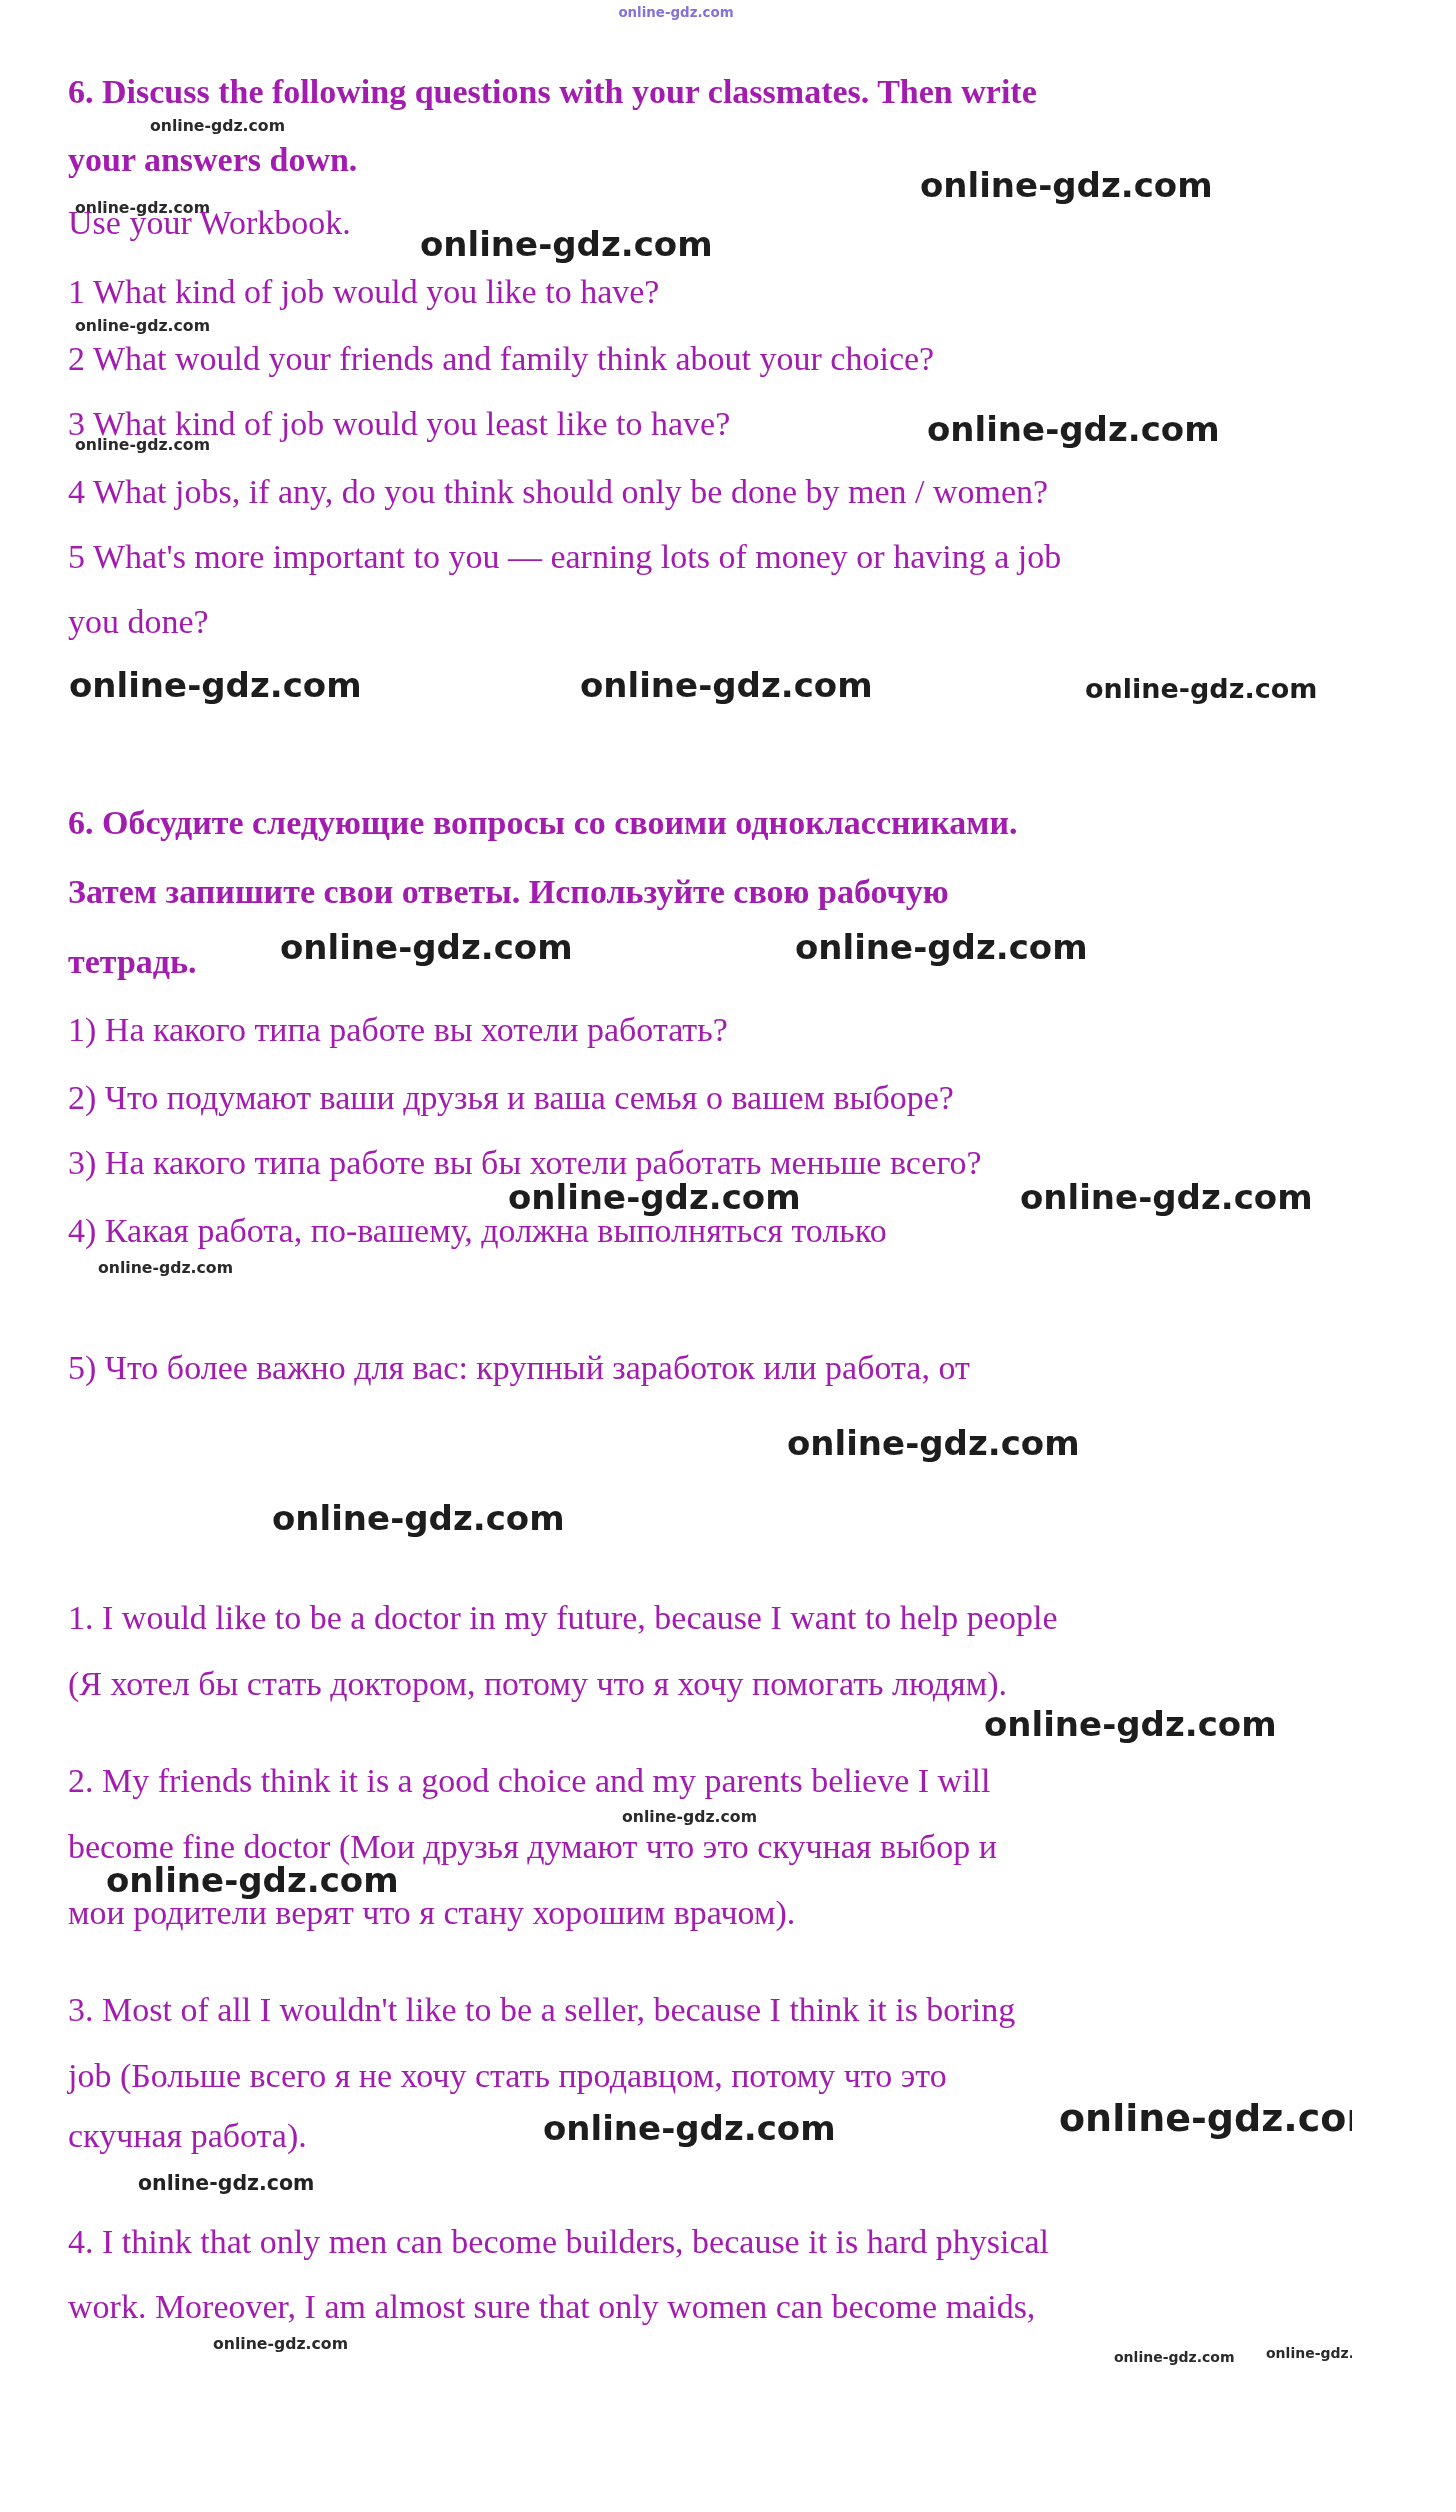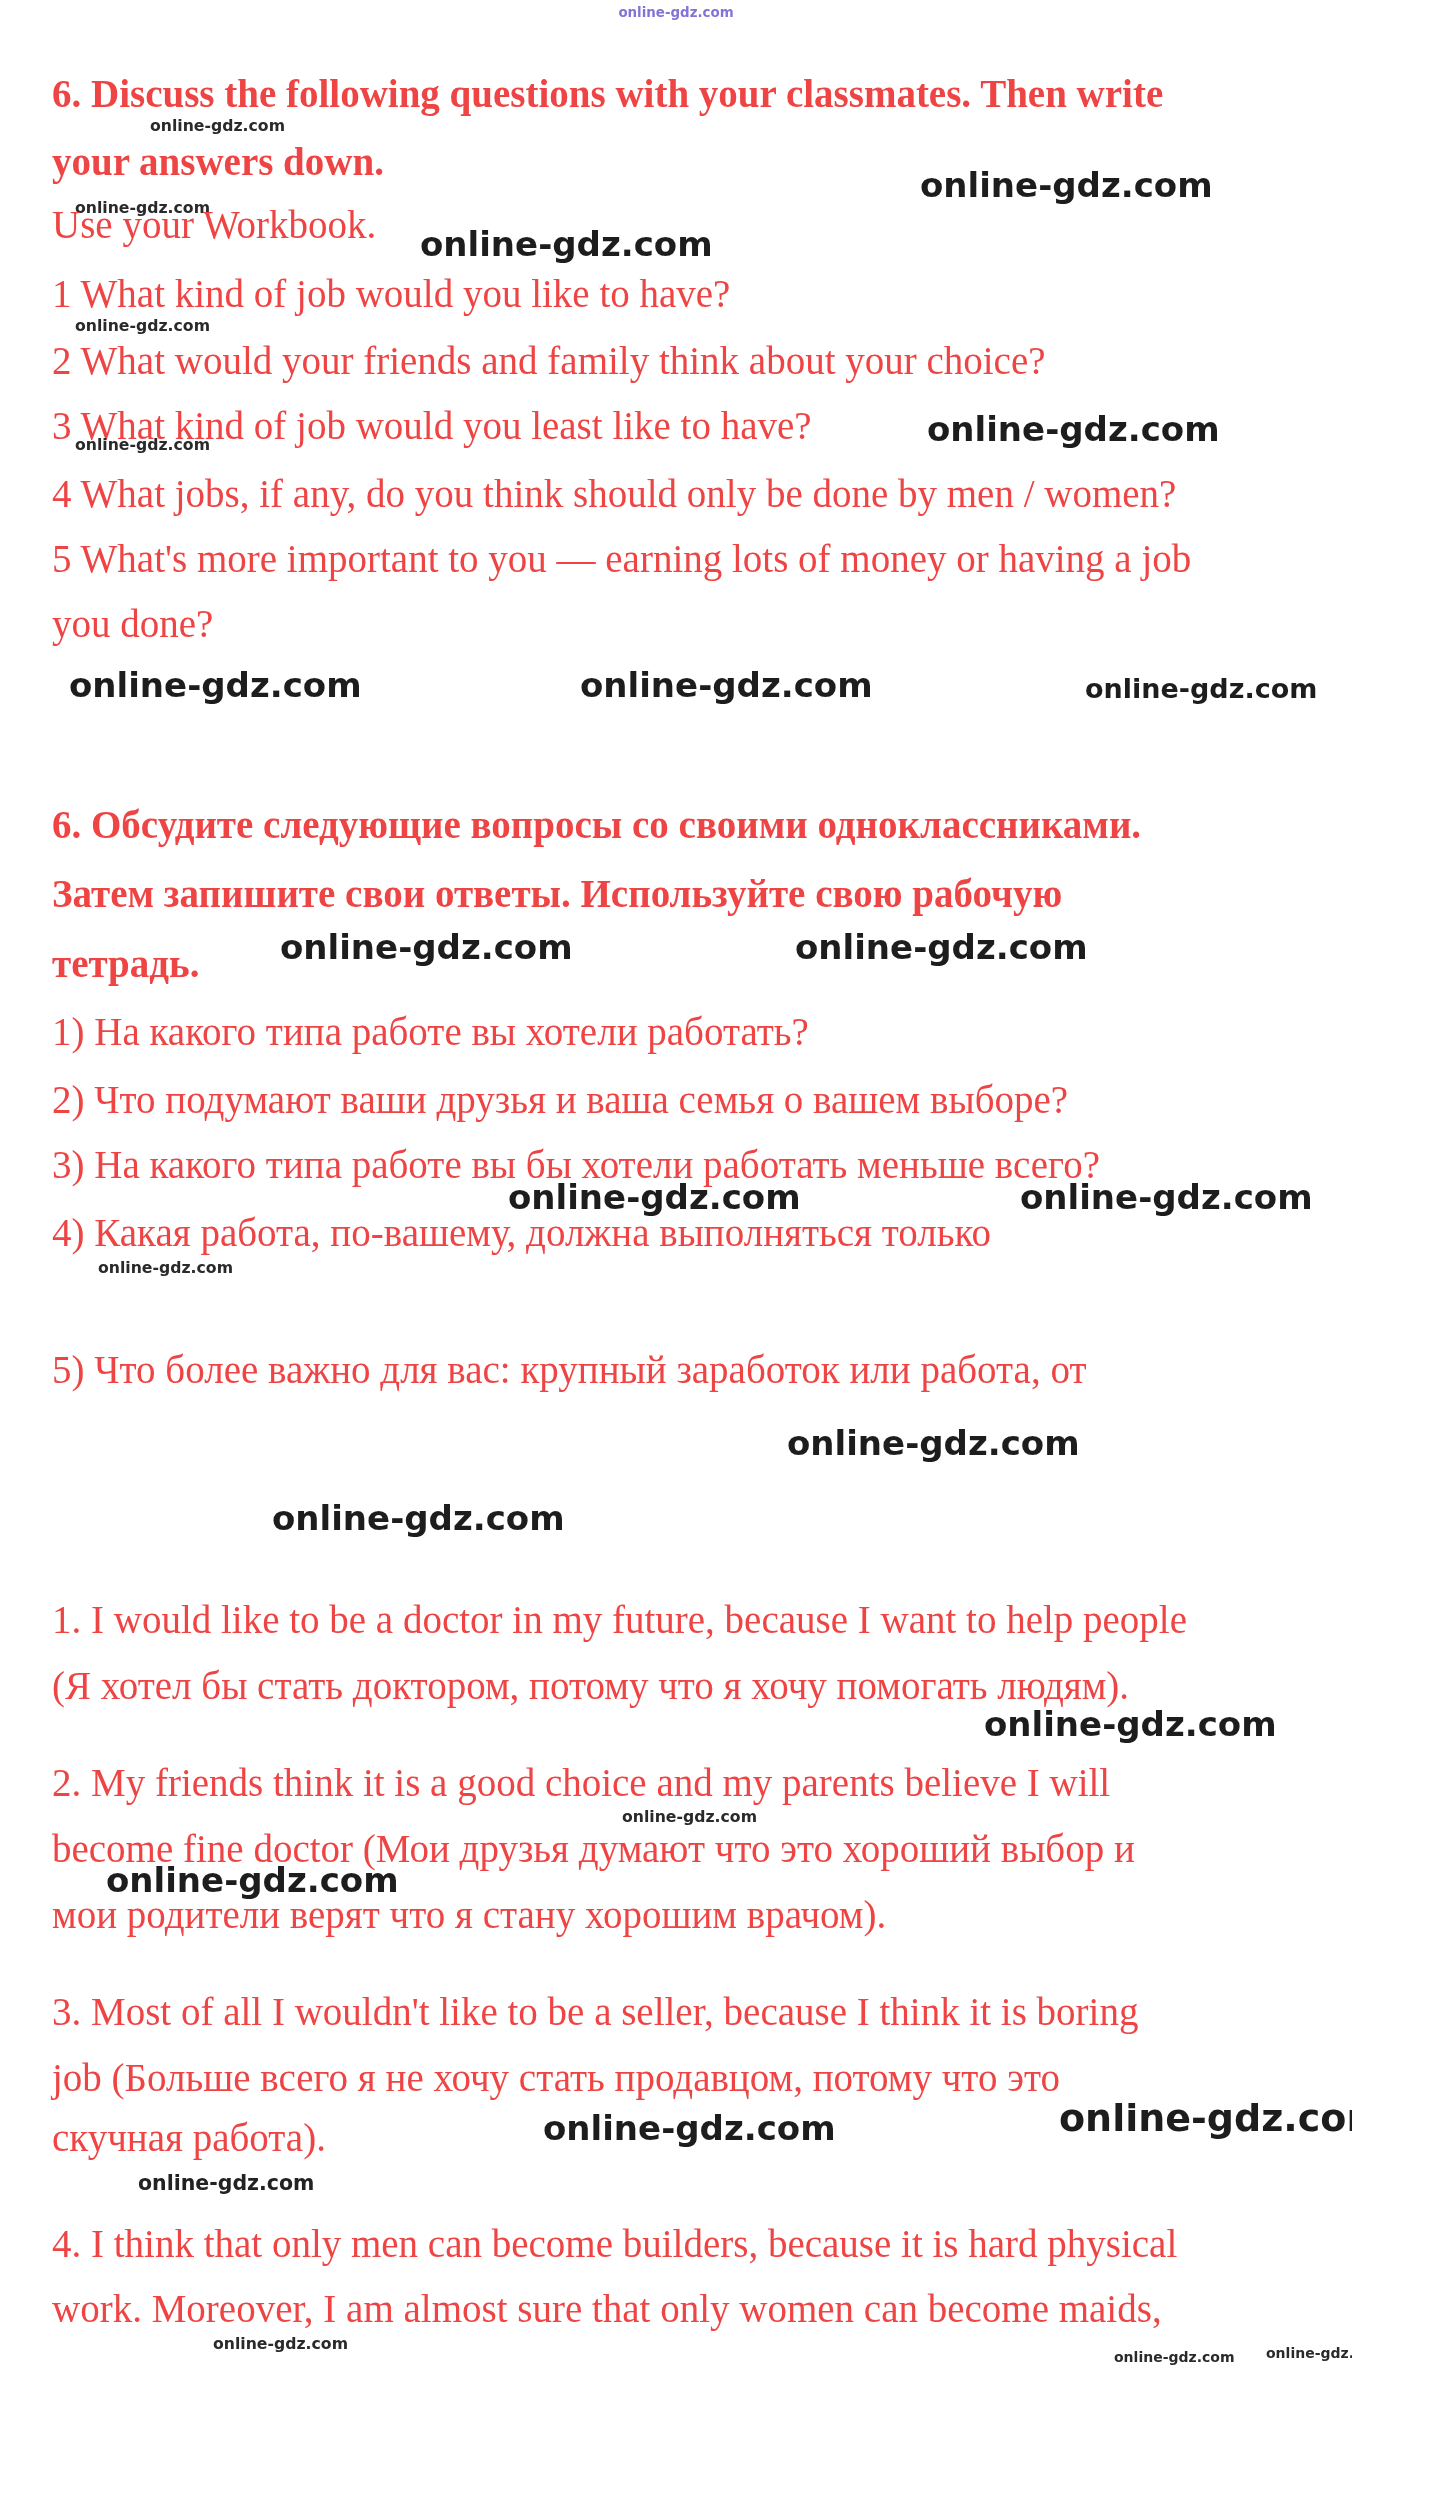--- a/index.html
+++ b/index.html
@@ -6,26 +6,26 @@
   .page {
     position: relative;
     width: 1352px;
     height: 2512px;
     background: #ffffff;
     overflow: hidden;
     font-family: "Liberation Serif", serif;
   }
   .t {
     position: absolute;
-    left: 52px;
+    left: 68px;
     white-space: nowrap;
     font-family: "Liberation Serif", serif;
-    font-size: 39px;
+    font-size: 34px;
     line-height: 1.15;
-    color: #ef4444;
+    color: #a21caf;
   }
   .b { font-weight: bold; }
   .wm {
     position: absolute;
     white-space: nowrap;
     font-family: "DejaVu Sans", sans-serif;
     font-weight: bold;
     color: #1d1d1d;
   }
   .wm-lg  { font-size: 34px; }
@@ -84,21 +84,21 @@
   <div class="t" style="top:1348px">5) Что более важно для вас: крупный заработок или работа, от</div>
   <div class="wm wm-lg" style="top:1423px; left:787px">online-gdz.com</div>
   <div class="wm wm-lg" style="top:1498px; left:272px">online-gdz.com</div>
 
   <div class="t" style="top:1598px">1. I would like to be a doctor in my future, because I want to help people</div>
   <div class="t" style="top:1664px">(Я хотел бы стать доктором, потому что я хочу помогать людям).</div>
   <div class="wm wm-lg" style="top:1704px; left:984px">online-gdz.com</div>
 
   <div class="t" style="top:1761px">2. My friends think it is a good choice and my parents believe I will</div>
   <div class="wm wm-sm" style="top:1807px; left:622px">online-gdz.com</div>
-  <div class="t" style="top:1827px">become fine doctor (Мои друзья думают что это хороший выбор и</div>
+  <div class="t" style="top:1827px">become fine doctor (Мои друзья думают что это скучная выбор и</div>
   <div class="wm wm-lg" style="top:1860px; left:106px">online-gdz.com</div>
   <div class="t" style="top:1893px">мои родители верят что я стану хорошим врачом).</div>
 
   <div class="t" style="top:1990px">3. Most of all I wouldn't like to be a seller, because I think it is boring</div>
   <div class="t" style="top:2056px">job (Больше всего я не хочу стать продавцом, потому что это</div>
   <div class="wm wm-xl" style="top:2096px; left:1059px">online-gdz.com</div>
   <div class="t" style="top:2116px">скучная работа).</div>
   <div class="wm wm-lg" style="top:2108px; left:543px">online-gdz.com</div>
   <div class="wm wm-sm2" style="top:2171px; left:138px">online-gdz.com</div>
 

